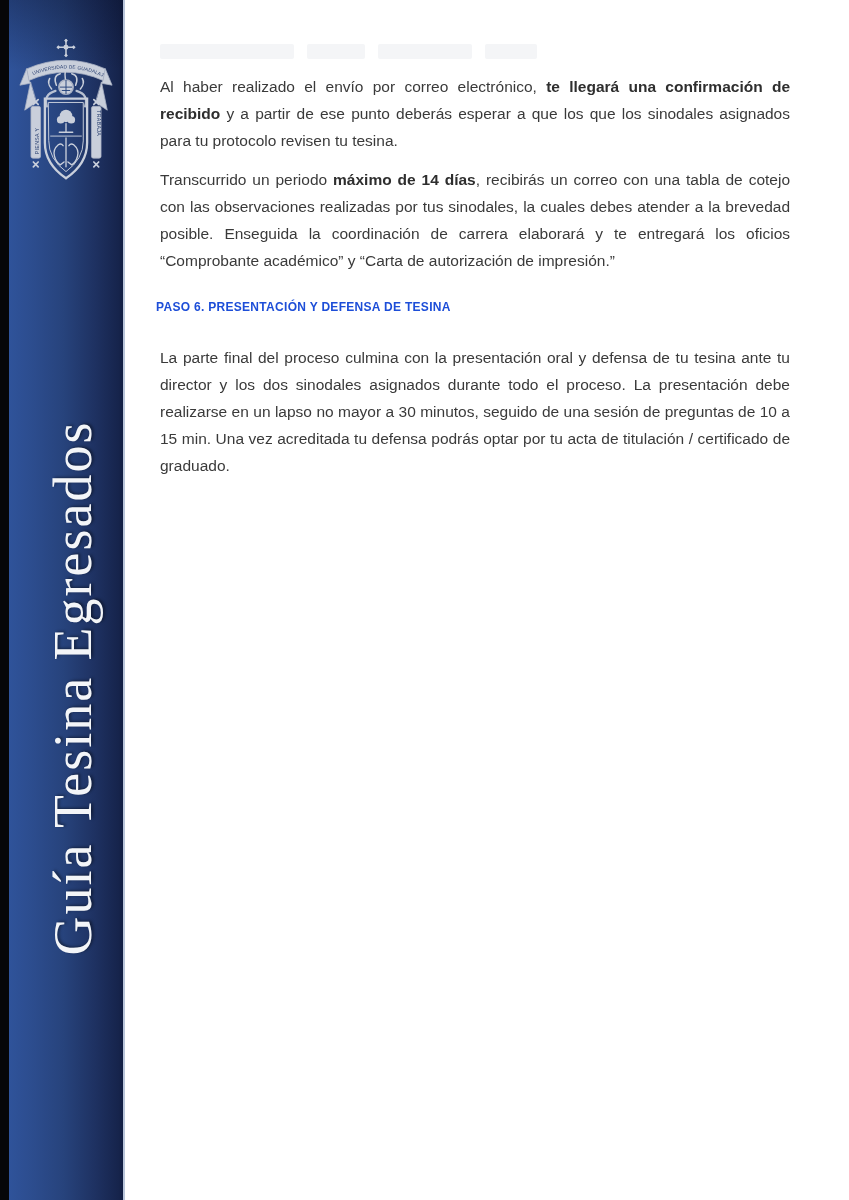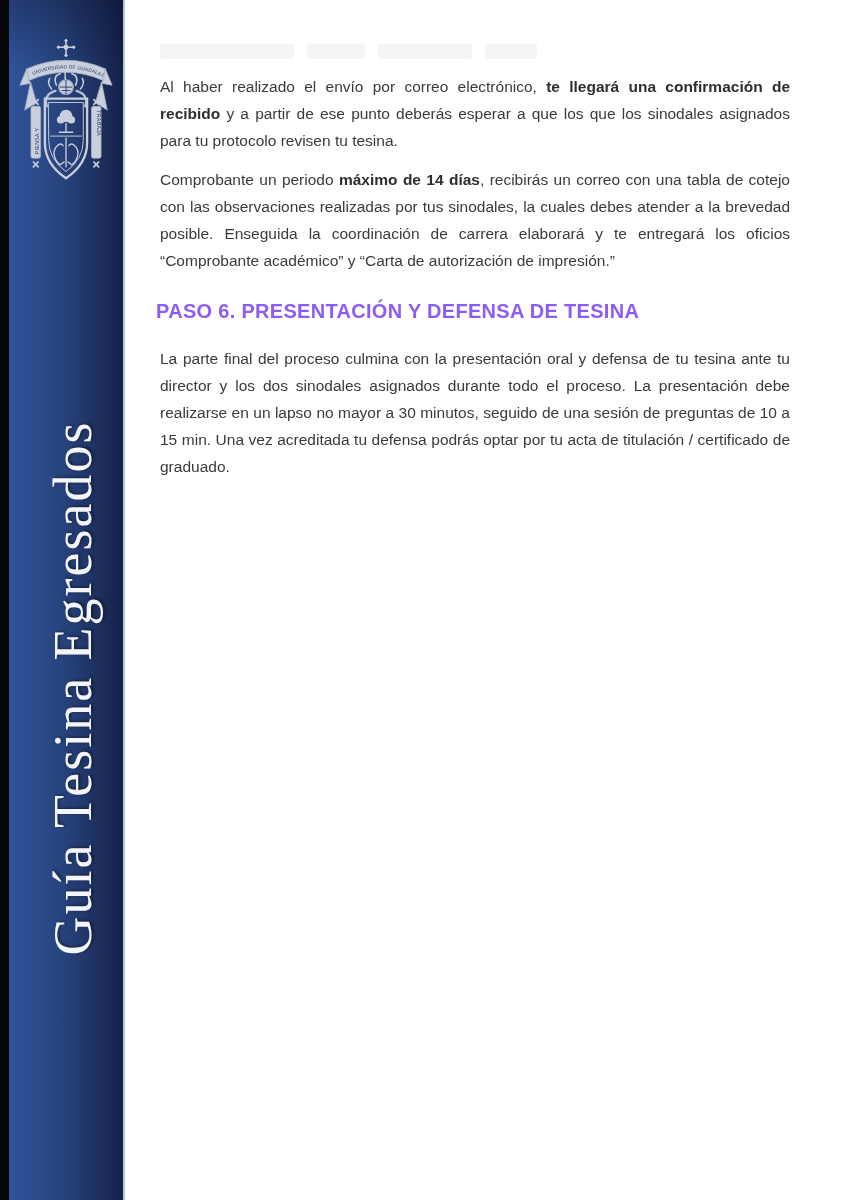--- a/index.html
+++ b/index.html
@@ -32,22 +32,22 @@
   .content{position:absolute;left:160px;top:40px;width:630px;color:#3a3a3a;}
   .ghost-heading{height:17px;margin:4px 0 6px 0;white-space:nowrap;overflow:hidden;}
   .ghost-heading span{display:inline-block;height:15px;border-radius:2px;background:#f4f5f7;margin-right:13px;vertical-align:top;}
   .g1{width:134px}.g2{width:58px}.g3{width:94px}.g4{width:52px}
   p.body-par{
     font-size:15.5px;line-height:27px;text-align:justify;
     margin:12px 0 12px 0;color:#3a3a3a;
   }
   p.body-par span.b{font-weight:bold;color:#2e2e2e;}
   h2.step-heading{
-    margin:26px 0 22px -4px;font-size:20px;font-weight:bold;
-    letter-spacing:0.3px;color:#8b5cf6;
+    margin:26px 0 30px -4px;font-size:12px;font-weight:bold;
+    letter-spacing:0.3px;color:#1d4ed8;
   }
 </style>
 </head>
 <body>
 
 <div class="edge-black"></div>
 
 <div class="sidebar">
 
   <svg class="crest" width="96" height="156" viewBox="0 0 100 160">
@@ -115,19 +115,19 @@
 </div>
 
 <div class="content">
 
   <div class="ghost-heading">
     <span class="g1"></span><span class="g2"></span><span class="g3"></span><span class="g4"></span>
   </div>
 
   <p class="body-par"><span>Al haber realizado el envío por correo electrónico, </span><span class="b">te llegará una confirmación de recibido</span><span> y a partir de ese punto deberás esperar a que los que los sinodales asignados para tu protocolo revisen tu tesina.</span></p>
 
-  <p class="body-par"><span>Comprobante un periodo </span><span class="b">máximo de 14 días</span><span>, recibirás un correo con una tabla de cotejo con las observaciones realizadas por tus sinodales, la cuales debes atender a la brevedad posible. Enseguida la coordinación de carrera elaborará y te entregará los oficios “Comprobante académico” y “Carta de autorización de impresión.”</span></p>
+  <p class="body-par"><span>Transcurrido un periodo </span><span class="b">máximo de 14 días</span><span>, recibirás un correo con una tabla de cotejo con las observaciones realizadas por tus sinodales, la cuales debes atender a la brevedad posible. Enseguida la coordinación de carrera elaborará y te entregará los oficios “Comprobante académico” y “Carta de autorización de impresión.”</span></p>
 
 
   <h2 class="step-heading">PASO 6. PRESENTACIÓN Y DEFENSA DE TESINA</h2>
 
   <p class="body-par"><span>La parte final del proceso culmina con la presentación oral y defensa de tu tesina ante tu director y los dos sinodales asignados durante todo el proceso. La presentación debe realizarse en un lapso no mayor a 30 minutos, seguido de una sesión de preguntas de 10 a 15 min. Una vez acreditada tu defensa podrás optar por tu acta de titulación / certificado de graduado.</span></p>
 </div>
 
 </body></html>

